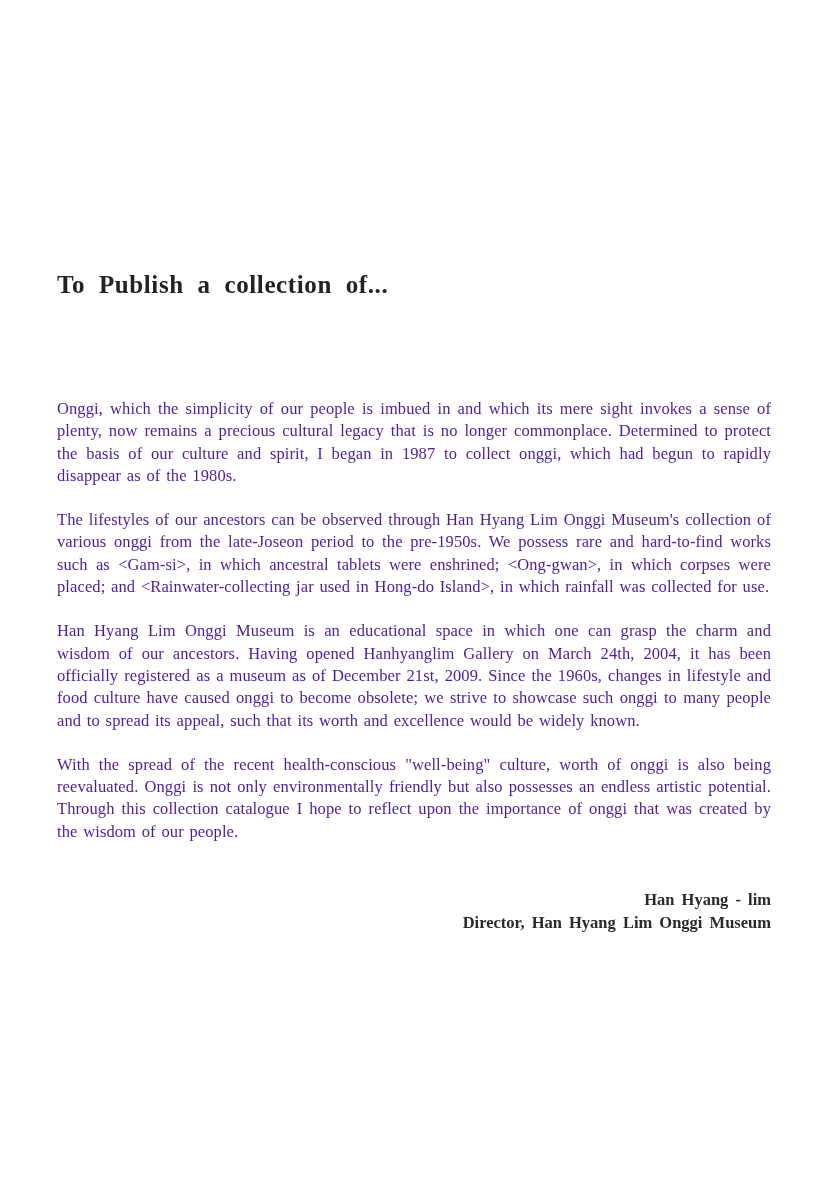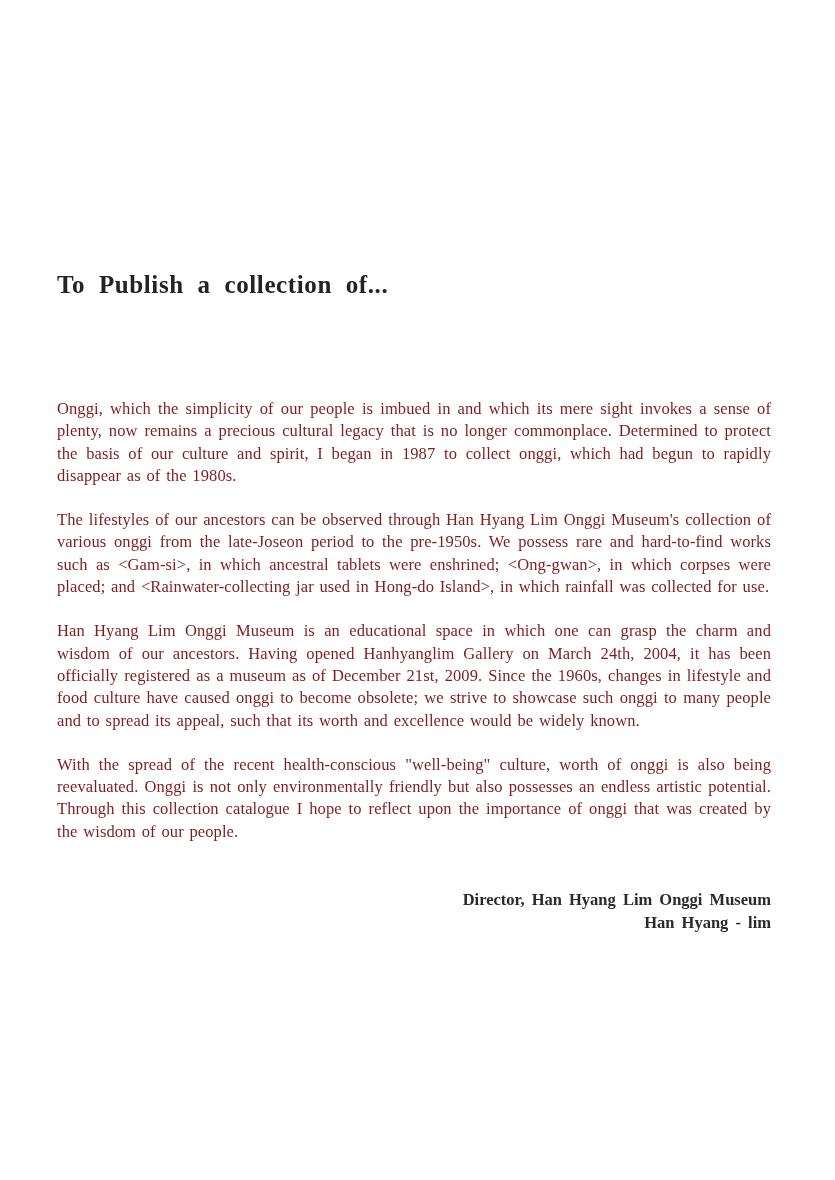--- a/index.html
+++ b/index.html
@@ -31,21 +31,21 @@
   .body-text {
     margin-top: 98px;
   }
   .body-text p {
     margin: 0 0 22px 0;
     font-size: 16.5px;
     line-height: 22.3px;
     text-align: justify;
     letter-spacing: 0.1px;
     word-spacing: 1.5px;
-    color: #7f1d1d;
+    color: #4c1d95;
   }
   .body-text p:last-child {
     margin-bottom: 12px;
   }
   .signature {
     margin-top: 46px;
     text-align: right;
     font-weight: 700;
     color: #2a2a2a;
     font-size: 16.5px;
@@ -60,16 +60,16 @@
   <h1 class="title">To Publish a collection of...</h1>
 
   <div class="body-text">
     <p>Onggi, which the simplicity of our people is imbued in and which its mere sight invokes a sense of plenty, now remains a precious cultural legacy that is no longer commonplace. Determined to protect the basis of our culture and spirit, I began in 1987 to collect onggi, which had begun to rapidly disappear as of the 1980s.</p>
     <p>The lifestyles of our ancestors can be observed through Han Hyang Lim Onggi Museum's collection of various onggi from the late-Joseon period to the pre-1950s. We possess rare and hard-to-find works such as &lt;Gam-si&gt;, in which ancestral tablets were enshrined; &lt;Ong-gwan&gt;, in which corpses were placed; and &lt;Rainwater-collecting jar used in Hong-do Island&gt;, in which rainfall was collected for use.</p>
     <p>Han Hyang Lim Onggi Museum is an educational space in which one can grasp the charm and wisdom of our ancestors. Having opened Hanhyanglim Gallery on March 24th, 2004, it has been officially registered as a museum as of December 21st, 2009. Since the 1960s, changes in lifestyle and food culture have caused onggi to become obsolete; we strive to showcase such onggi to many people and to spread its appeal, such that its worth and excellence would be widely known.</p>
     <p>With the spread of the recent health-conscious "well-being" culture, worth of onggi is also being reevaluated. Onggi is not only environmentally friendly but also possesses an endless artistic potential. Through this collection catalogue I hope to reflect upon the importance of onggi that was created by the wisdom of our people.</p>
   </div>
 
   <div class="signature">
+    <div>Han Hyang - lim</div>
     <div>Director, Han Hyang Lim Onggi Museum</div>
-    <div>Han Hyang - lim</div>
   </div>
 </div>
 
 </body></html>

